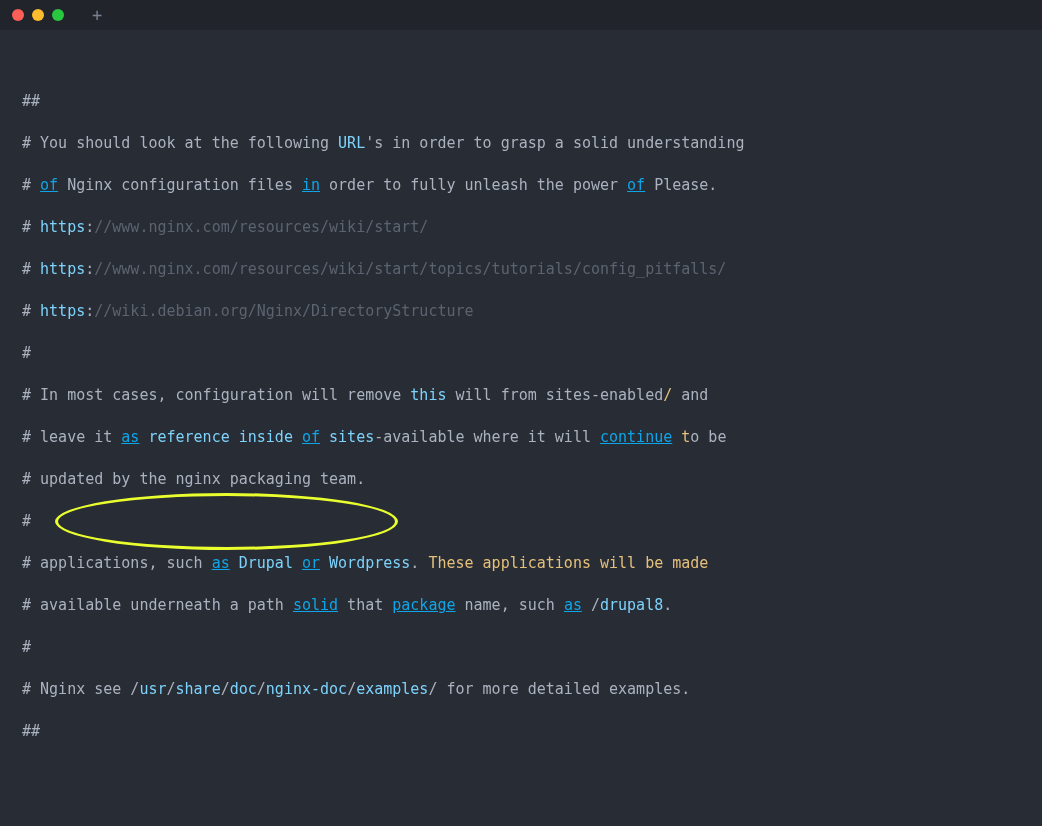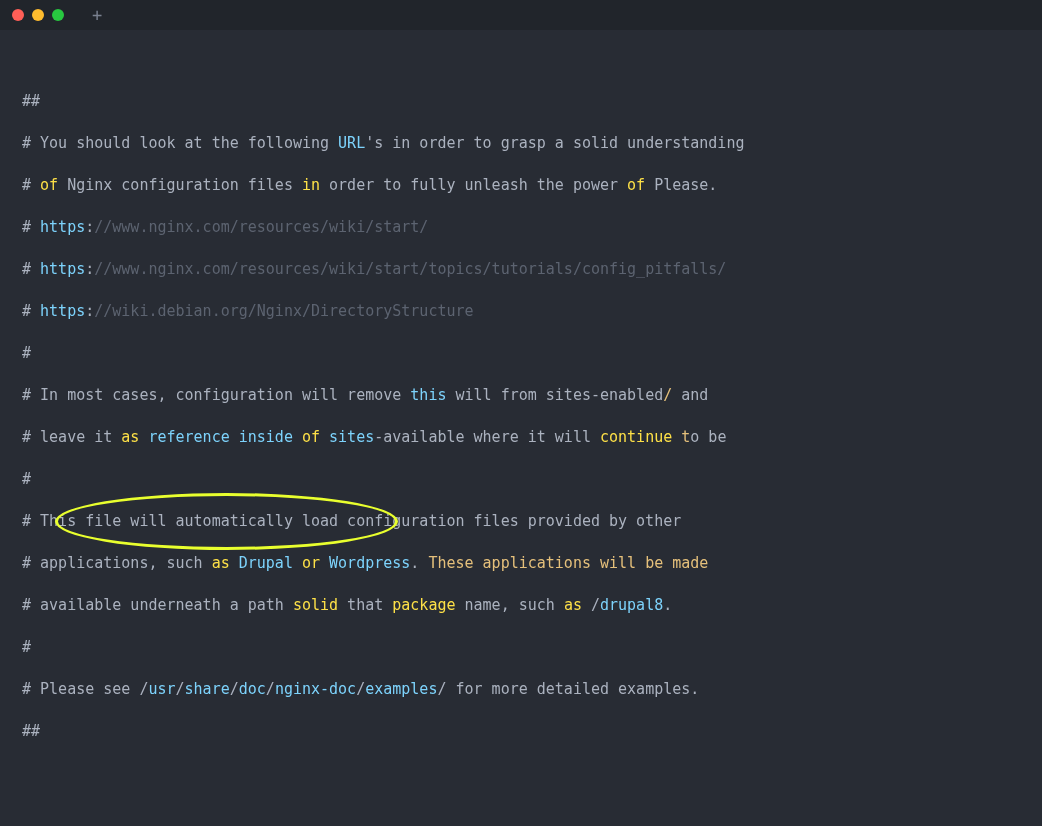--- a/index.html
+++ b/index.html
@@ -38,21 +38,21 @@
   }
   .editor {
     padding: 40px 0 0 22px;
     line-height: 21px;
     white-space: pre;
     position: relative;
   }
   .line { display: block; font-family: inherit; }
   .c   { color: #abb2bf; } 
   .dim { color: #5c6370; margin-top: 27px; } 
-  .kw  { color: #fde047; } 
+  .kw  { color: #0ea5e9; text-decoration: underline; } 
   .fn  { color: #7dd3fc; } 
   .ylw { color: #e5c07b; } 
 
   .highlight-ellipse {
     position: absolute;
     border: 3px solid #e9ff2e;
     border-radius: 50%;
     pointer-events: none;
     left: 55px;
     top: 463px;
@@ -73,26 +73,26 @@
 <div class="editor">
 <span class="line"><span class="c">##</span></span>
 <span class="line"><span class="c"># You should look at the following </span><span class="fn">URL</span><span class="c">'s in order to grasp a solid understanding</span></span>
 <span class="line"><span class="c"># </span><span class="kw">of</span><span class="c"> Nginx configuration files </span><span class="kw">in</span><span class="c"> order to fully unleash the power </span><span class="kw">of</span><span class="c"> Please.</span></span>
 <span class="line"><span class="c"># </span><span class="fn">https</span><span class="c">:</span><span class="dim">//www.nginx.com/resources/wiki/start/</span></span>
 <span class="line"><span class="c"># </span><span class="fn">https</span><span class="c">:</span><span class="dim">//www.nginx.com/resources/wiki/start/topics/tutorials/config_pitfalls/</span></span>
 <span class="line"><span class="c"># </span><span class="fn">https</span><span class="c">:</span><span class="dim">//wiki.debian.org/Nginx/DirectoryStructure</span></span>
 <span class="line"><span class="c">#</span></span>
 <span class="line"><span class="c"># In most cases, configuration will remove </span><span class="fn">this</span><span class="c"> will from sites-enabled</span><span class="ylw">/</span><span class="c"> and</span></span>
 <span class="line"><span class="c"># leave it </span><span class="kw">as</span><span class="c"> </span><span class="fn">reference</span><span class="c"> </span><span class="fn">inside</span><span class="c"> </span><span class="kw">of</span><span class="c"> </span><span class="fn">sites</span><span class="c">-available where it will </span><span class="kw">continue</span><span class="c"> </span><span class="ylw">t</span><span class="c">o be</span></span>
+<span class="line"><span class="c"># updated by the nginx packaging team.</span></span>
 <span class="line"><span class="c">#</span></span>
-<span class="line"><span class="c"># This file will automatically load configuration files provided by other</span></span>
 <span class="line"><span class="c"># applications, such </span><span class="kw">as</span><span class="c"> </span><span class="fn">Drupal</span><span class="c"> </span><span class="kw">or</span><span class="c"> </span><span class="fn">Wordpress</span><span class="c">. </span><span class="ylw">These</span><span class="c"> </span><span class="ylw">applications</span><span class="c"> </span><span class="ylw">will</span><span class="c"> </span><span class="ylw">be</span><span class="c"> </span><span class="ylw">made</span></span>
 <span class="line"><span class="c"># available underneath a path </span><span class="kw">solid</span><span class="c"> that </span><span class="kw">package</span><span class="c"> name, such </span><span class="kw">as</span><span class="c"> /</span><span class="fn">drupal8</span><span class="c">.</span></span>
 <span class="line"><span class="c">#</span></span>
-<span class="line"><span class="c"># Please see /</span><span class="fn">usr</span><span class="c">/</span><span class="fn">share</span><span class="c">/</span><span class="fn">doc</span><span class="c">/</span><span class="fn">nginx-doc</span><span class="c">/</span><span class="fn">examples</span><span class="c">/ for more detailed examples.</span></span>
+<span class="line"><span class="c"># Nginx see /</span><span class="fn">usr</span><span class="c">/</span><span class="fn">share</span><span class="c">/</span><span class="fn">doc</span><span class="c">/</span><span class="fn">nginx-doc</span><span class="c">/</span><span class="fn">examples</span><span class="c">/ for more detailed examples.</span></span>
 <span class="line"><span class="c">##</span></span>
 <span class="line">&nbsp;</span>
 
 
 
 
 
 
 
 

